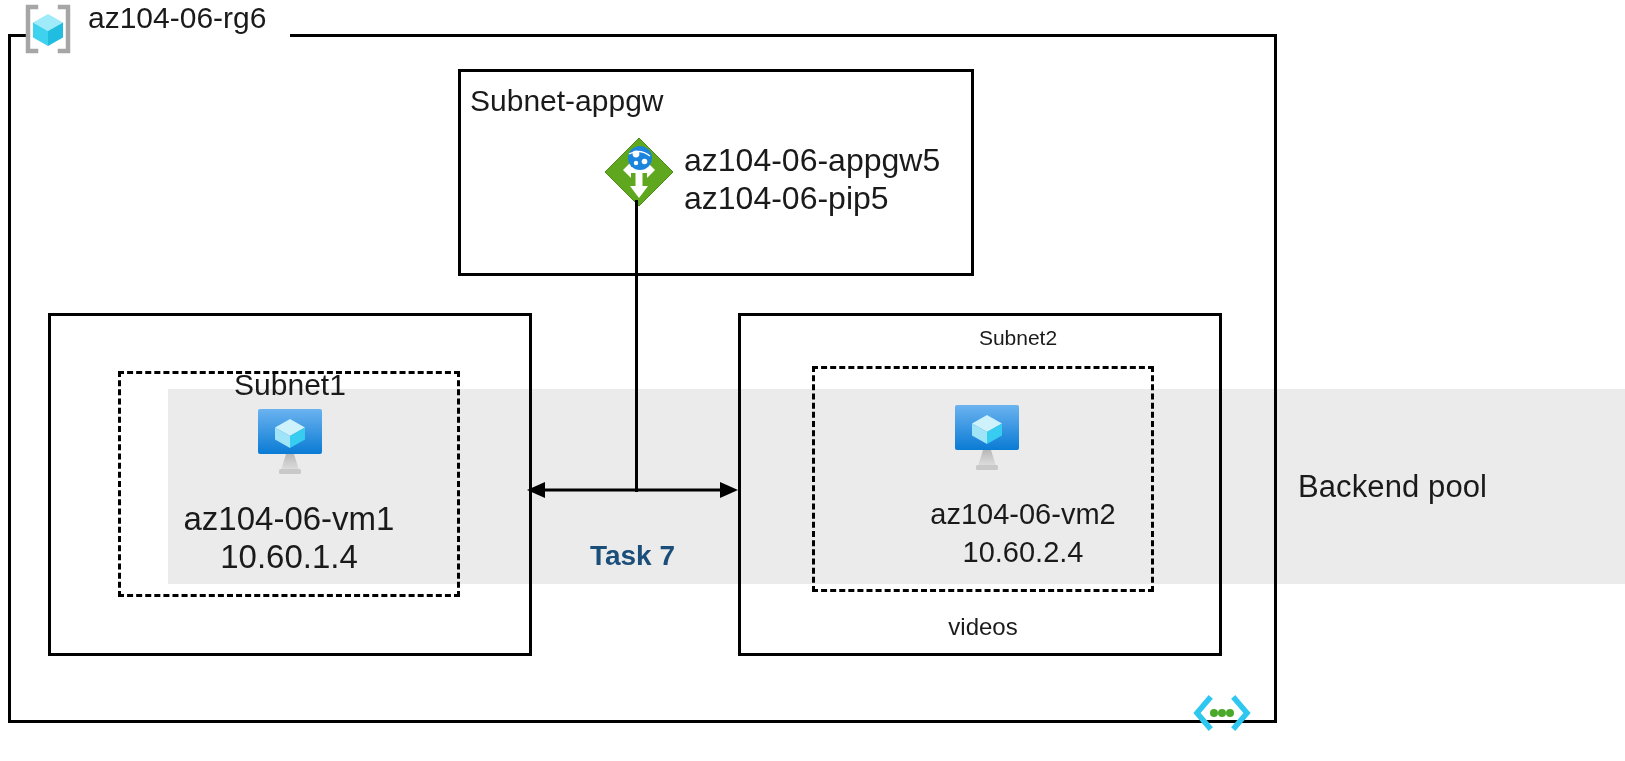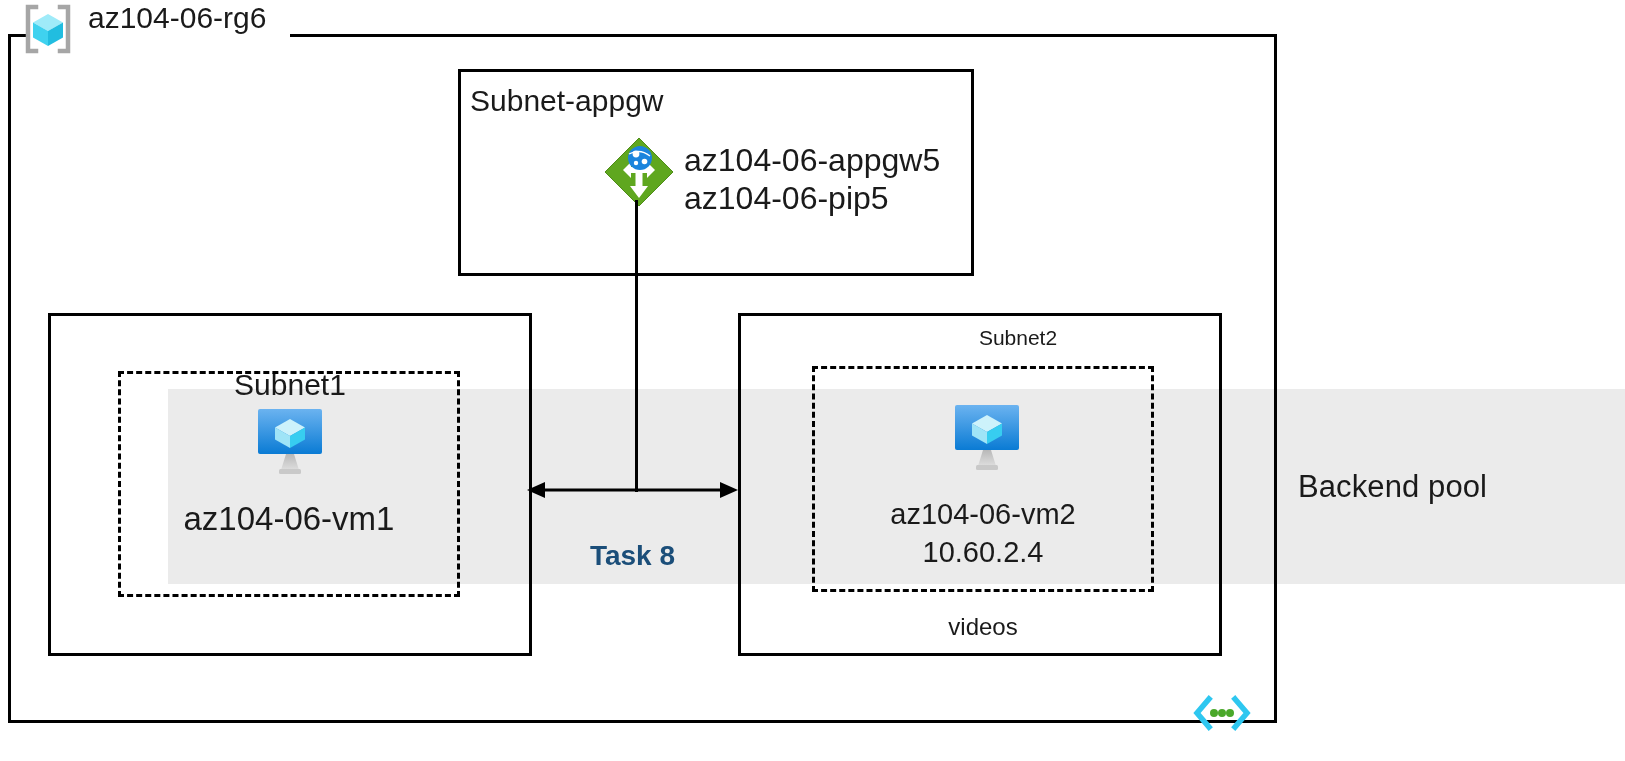--- a/index.html
+++ b/index.html
@@ -147,21 +147,21 @@
   #subnet2-dashed {
     position: absolute;
     left: 812px; top: 366px;
     width: 342px; height: 226px;
     border: 3px dashed #000000;
     box-sizing: border-box;
   }
   #vm2-icon { position: absolute; left: 947px; top: 402px; width: 80px; height: 72px; }
   #vm2-text {
     position: absolute;
-    left: 812px; top: 495px;
+    left: 852px; top: 495px;
     width: 342px;
     text-align: center;
     font-size: 29px;
     line-height: 38px;
     color: #1a1a1a;
   }
   #subnet2-footer {
     position: absolute;
     left: 812px; top: 613px;
     width: 342px;
@@ -258,20 +258,21 @@
       <rect x="8" y="3" width="64" height="45" rx="2" fill="url(#vmgrad1)"></rect>
       <polygon points="40,13 55,21.5 40,30 25,21.5" fill="#cdf2fb"></polygon>
       <polygon points="25,21.5 40,30 40,42 25,33.5" fill="#9fe4f7"></polygon>
       <polygon points="55,21.5 40,30 40,42 55,33.5" fill="#37cdf0"></polygon>
       <path d="M31 64 L36 48 L44 48 L49 64 Z" fill="url(#standgrad1)"></path>
       <rect x="29" y="63" width="22" height="5" rx="1.5" fill="#c9c9c9"></rect>
     </svg>
   </div>
   <div id="vm1-text">
     <div>az104-06-vm1</div>
+    <div>10.60.1.4</div>
   </div>
 
   <div id="subnet2-box"></div>
   <div id="subnet2-title">Subnet2</div>
   <div id="subnet2-dashed"></div>
 
   <div id="vm2-icon">
     <svg viewBox="0 0 80 72" width="80" height="72">
       <defs>
         <linearGradient id="vmgrad2" x1="0" y1="0" x2="0" y2="1">
@@ -297,21 +298,21 @@
   </div>
   <div id="subnet2-footer">videos</div>
 
   <div id="arrow-svg">
     <svg viewBox="0 0 215 34" width="215" height="34">
       <line x1="16" y1="16" x2="199" y2="16" stroke="#000000" stroke-width="3"></line>
       <polygon points="2,16 20,8 20,24" fill="#000000"></polygon>
       <polygon points="213,16 195,8 195,24" fill="#000000"></polygon>
     </svg>
   </div>
-  <div id="task-label">Task 8</div>
+  <div id="task-label">Task 7</div>
 
   <div id="subnet-glyph">
     <svg viewBox="0 0 60 42" width="60" height="42">
       <path d="M17 7 L5 21 L17 35" fill="none" stroke="#2ec7f0" stroke-width="5.5" stroke-linecap="square" stroke-linejoin="miter"></path>
       <path d="M43 7 L55 21 L43 35" fill="none" stroke="#2ec7f0" stroke-width="5.5" stroke-linecap="square" stroke-linejoin="miter"></path>
       <circle cx="22" cy="21" r="4" fill="#4aa82a"></circle>
       <circle cx="30" cy="21" r="4" fill="#4aa82a"></circle>
       <circle cx="38" cy="21" r="4" fill="#4aa82a"></circle>
     </svg>
   </div>

